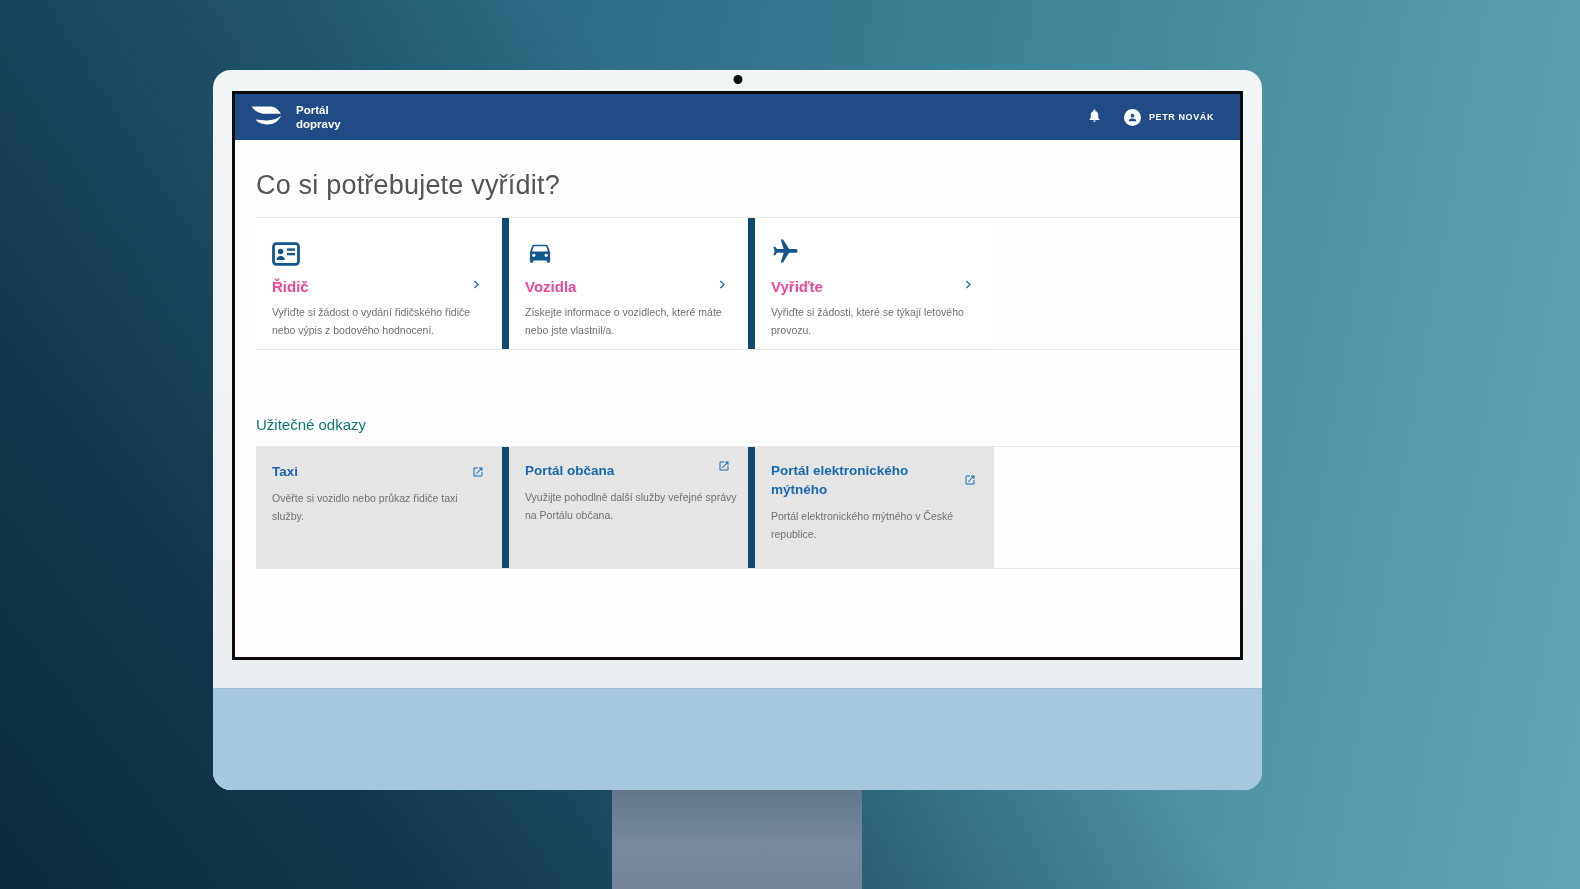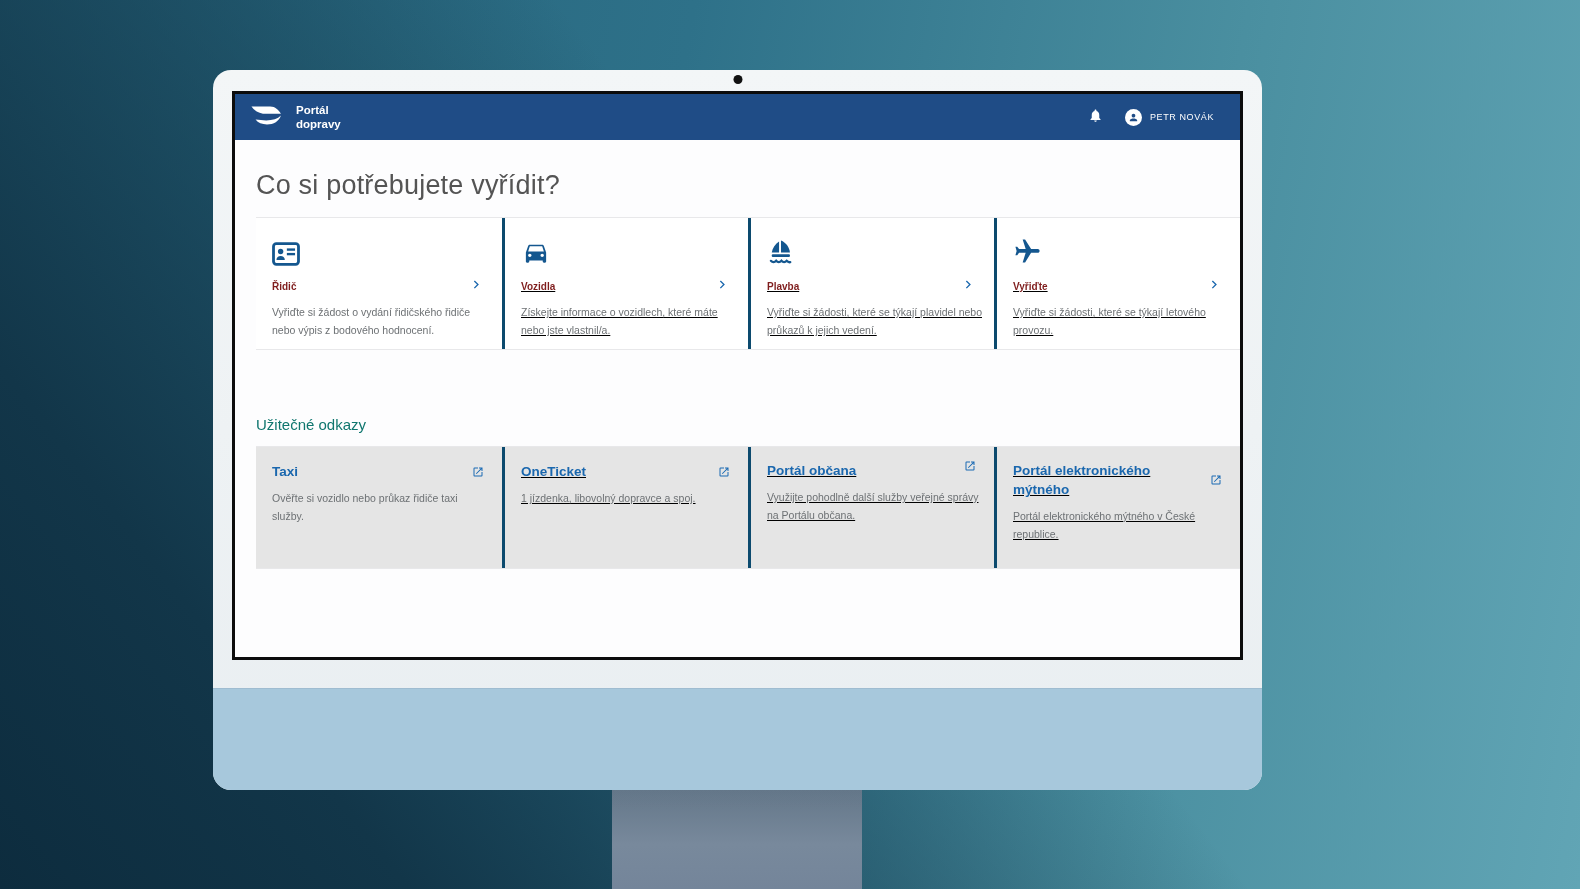--- a/index.html
+++ b/index.html
@@ -46,41 +46,41 @@
   .brand { display: flex; align-items: flex-start; gap: 11px; cursor: pointer; }
   .brand-text { color: #fff; font-weight: 700; font-size: 11.5px; line-height: 1.22; }
   .brand-text span { display: block; }
   .header-right { margin-left: auto; display: flex; align-items: center; }
   .icon-btn { background: none; border: none; padding: 0; cursor: pointer; display: flex; align-items: center; }
   .user { display: flex; align-items: center; margin-left: 22px; cursor: pointer; }
   .avatar {
     width: 17px; height: 17px; border-radius: 50%; background: #fff;
     display: flex; align-items: center; justify-content: center;
   }
-  .user-name { color: #fff; font-size: 9px; font-weight: 400; letter-spacing: .6px; margin-left: 8px; }
+  .user-name { color: #fff; font-size: 9px; font-weight: 700; letter-spacing: .6px; margin-left: 8px; }
 
   
   .content { position: absolute; top: 46px; left: 0; right: 0; bottom: 0; background: #fdfdfe; }
   .page-title {
     margin: 30px 0 16px 21px; font-size: 27px; font-weight: 400;
     color: #545454; letter-spacing: .2px;
   }
 
   .tile-row {
     margin: 13px 0 0 21px; display: grid; grid-template-columns: repeat(4, 1fr);
     border-top: 1px solid #e8e8ea; border-bottom: 1px solid #e8e8ea;
   }
   .services-row { height: 133px; margin-top: 13px; }
   .links-row { height: 123px; }
-  .tile-row > div + div { border-left: 3px solid #0c4a6e; text-decoration: underline; }
+  .tile-row > div + div { border-left: 7px solid #0c4a6e; }
 
   .service-card { padding: 20px 10px 0 16px; cursor: pointer; background: #fff; }
   .service-icon { height: 28px; display: flex; align-items: flex-end; }
   .service-title-row { display: flex; align-items: center; justify-content: space-between; margin-top: 11px; padding-right: 8px; }
-  .service-title { color: #7f1d1d; font-size: 10px; font-weight: 700; }
+  .service-title { color: #ec4899; font-size: 15px; font-weight: 700; }
   .tile-desc { margin-top: 7px; font-size: 10.5px; line-height: 1.72; color: #6d7174; }
 
   .links-heading { margin: 66px 0 0 21px; font-size: 15px; font-weight: 400; color: #0f766e; }
 
   .link-card { padding: 15px 10px 0 16px; cursor: pointer; background: #e5e5e5; }
   .link-title-row { display: flex; align-items: center; justify-content: space-between; padding-right: 8px; }
   .link-title { color: #1a67ae; font-size: 13.5px; font-weight: 700; line-height: 1.4; max-width: 165px; }
   .ext-icon { flex: none; align-self: flex-start; margin-top: 2px; }
 </style>
 </head>
@@ -162,39 +162,20 @@
             <span class="service-title">Vozidla</span>
             <span>
               <svg width="15" height="15" viewBox="0 0 24 24">
                   <path d="M9.3 5.5 7.8 7l5 5-5 5 1.5 1.5L15.8 12z" fill="#1a67ae"></path>
                 </svg>
             </span>
           </div>
           <div class="tile-desc">Získejte informace o vozidlech, které máte nebo jste vlastnil/a.</div>
         </div>
 
-        <div class="service-card">
-          <div class="service-icon">
-            <svg width="28" height="28" viewBox="0 0 26 26">
-              <path d="M11.2 13.4V3.2C7.4 5.9 5 9.5 4.4 13.4z" fill="#14578f"></path>
-              <path d="M13 13.4h8.3C20.6 8.2 17.5 4.3 13 2.4z" fill="#14578f"></path>
-              <rect x="4.4" y="15" width="16.9" height="2.6" rx="1" fill="#14578f"></rect>
-              <path d="M3.6 21.2c1.5 1.7 3.4 1.7 4.9 0 1.5 1.7 3.4 1.7 4.9 0 1.5 1.7 3.4 1.7 4.9 0 1 1.1 2.2 1.5 3.3 1.2" stroke="#14578f" stroke-width="2.1" fill="none" stroke-linecap="round"></path>
-            </svg>
-          </div>
-          <div class="service-title-row">
-            <span class="service-title">Plavba</span>
-            <span>
-              <svg width="15" height="15" viewBox="0 0 24 24">
-                  <path d="M9.3 5.5 7.8 7l5 5-5 5 1.5 1.5L15.8 12z" fill="#1a67ae"></path>
-                </svg>
-            </span>
-          </div>
-          <div class="tile-desc">Vyřiďte si žádosti, které se týkají plavidel nebo průkazů k jejich vedení.</div>
-        </div>
 
         <div class="service-card">
           <div class="service-icon">
             <svg width="29" height="29" viewBox="0 0 24 24">
               <g transform="rotate(90 12 12)">
                 <path d="M21 16v-2l-8-5V3.5c0-.83-.67-1.5-1.5-1.5S10 2.67 10 3.5V9l-8 5v2l8-2.5V19l-2 1.5V22l3.5-1 3.5 1v-1.5L13 19v-5.5l8 2.5z" fill="#14578f"></path>
               </g>
             </svg>
           </div>
           <div class="service-title-row">
@@ -218,31 +199,20 @@
             <span class="link-title">Taxi</span>
             <span class="ext-icon">
               <svg width="12" height="12" viewBox="0 0 24 24">
                   <path d="M19 19H5V5h7V3H5a2 2 0 0 0-2 2v14a2 2 0 0 0 2 2h14a2 2 0 0 0 2-2v-7h-2v7zM14 3v2h3.59l-9.83 9.83 1.41 1.41L19 6.41V10h2V3z" fill="#1b6ab3"></path>
                 </svg>
             </span>
           </div>
           <div class="tile-desc">Ověřte si vozidlo nebo průkaz řidiče taxi služby.</div>
         </div>
 
-        <div class="link-card">
-          <div class="link-title-row">
-            <span class="link-title">OneTicket</span>
-            <span class="ext-icon">
-              <svg width="12" height="12" viewBox="0 0 24 24">
-                  <path d="M19 19H5V5h7V3H5a2 2 0 0 0-2 2v14a2 2 0 0 0 2 2h14a2 2 0 0 0 2-2v-7h-2v7zM14 3v2h3.59l-9.83 9.83 1.41 1.41L19 6.41V10h2V3z" fill="#1b6ab3"></path>
-                </svg>
-            </span>
-          </div>
-          <div class="tile-desc">1 jízdenka, libovolný dopravce a spoj.</div>
-        </div>
 
         <div class="link-card">
           <div class="link-title-row">
             <span class="link-title">Portál občana</span>
             <span class="ext-icon" style="margin-top:-4px;">
               <svg width="12" height="12" viewBox="0 0 24 24">
                   <path d="M19 19H5V5h7V3H5a2 2 0 0 0-2 2v14a2 2 0 0 0 2 2h14a2 2 0 0 0 2-2v-7h-2v7zM14 3v2h3.59l-9.83 9.83 1.41 1.41L19 6.41V10h2V3z" fill="#1b6ab3"></path>
                 </svg>
             </span>
           </div>

